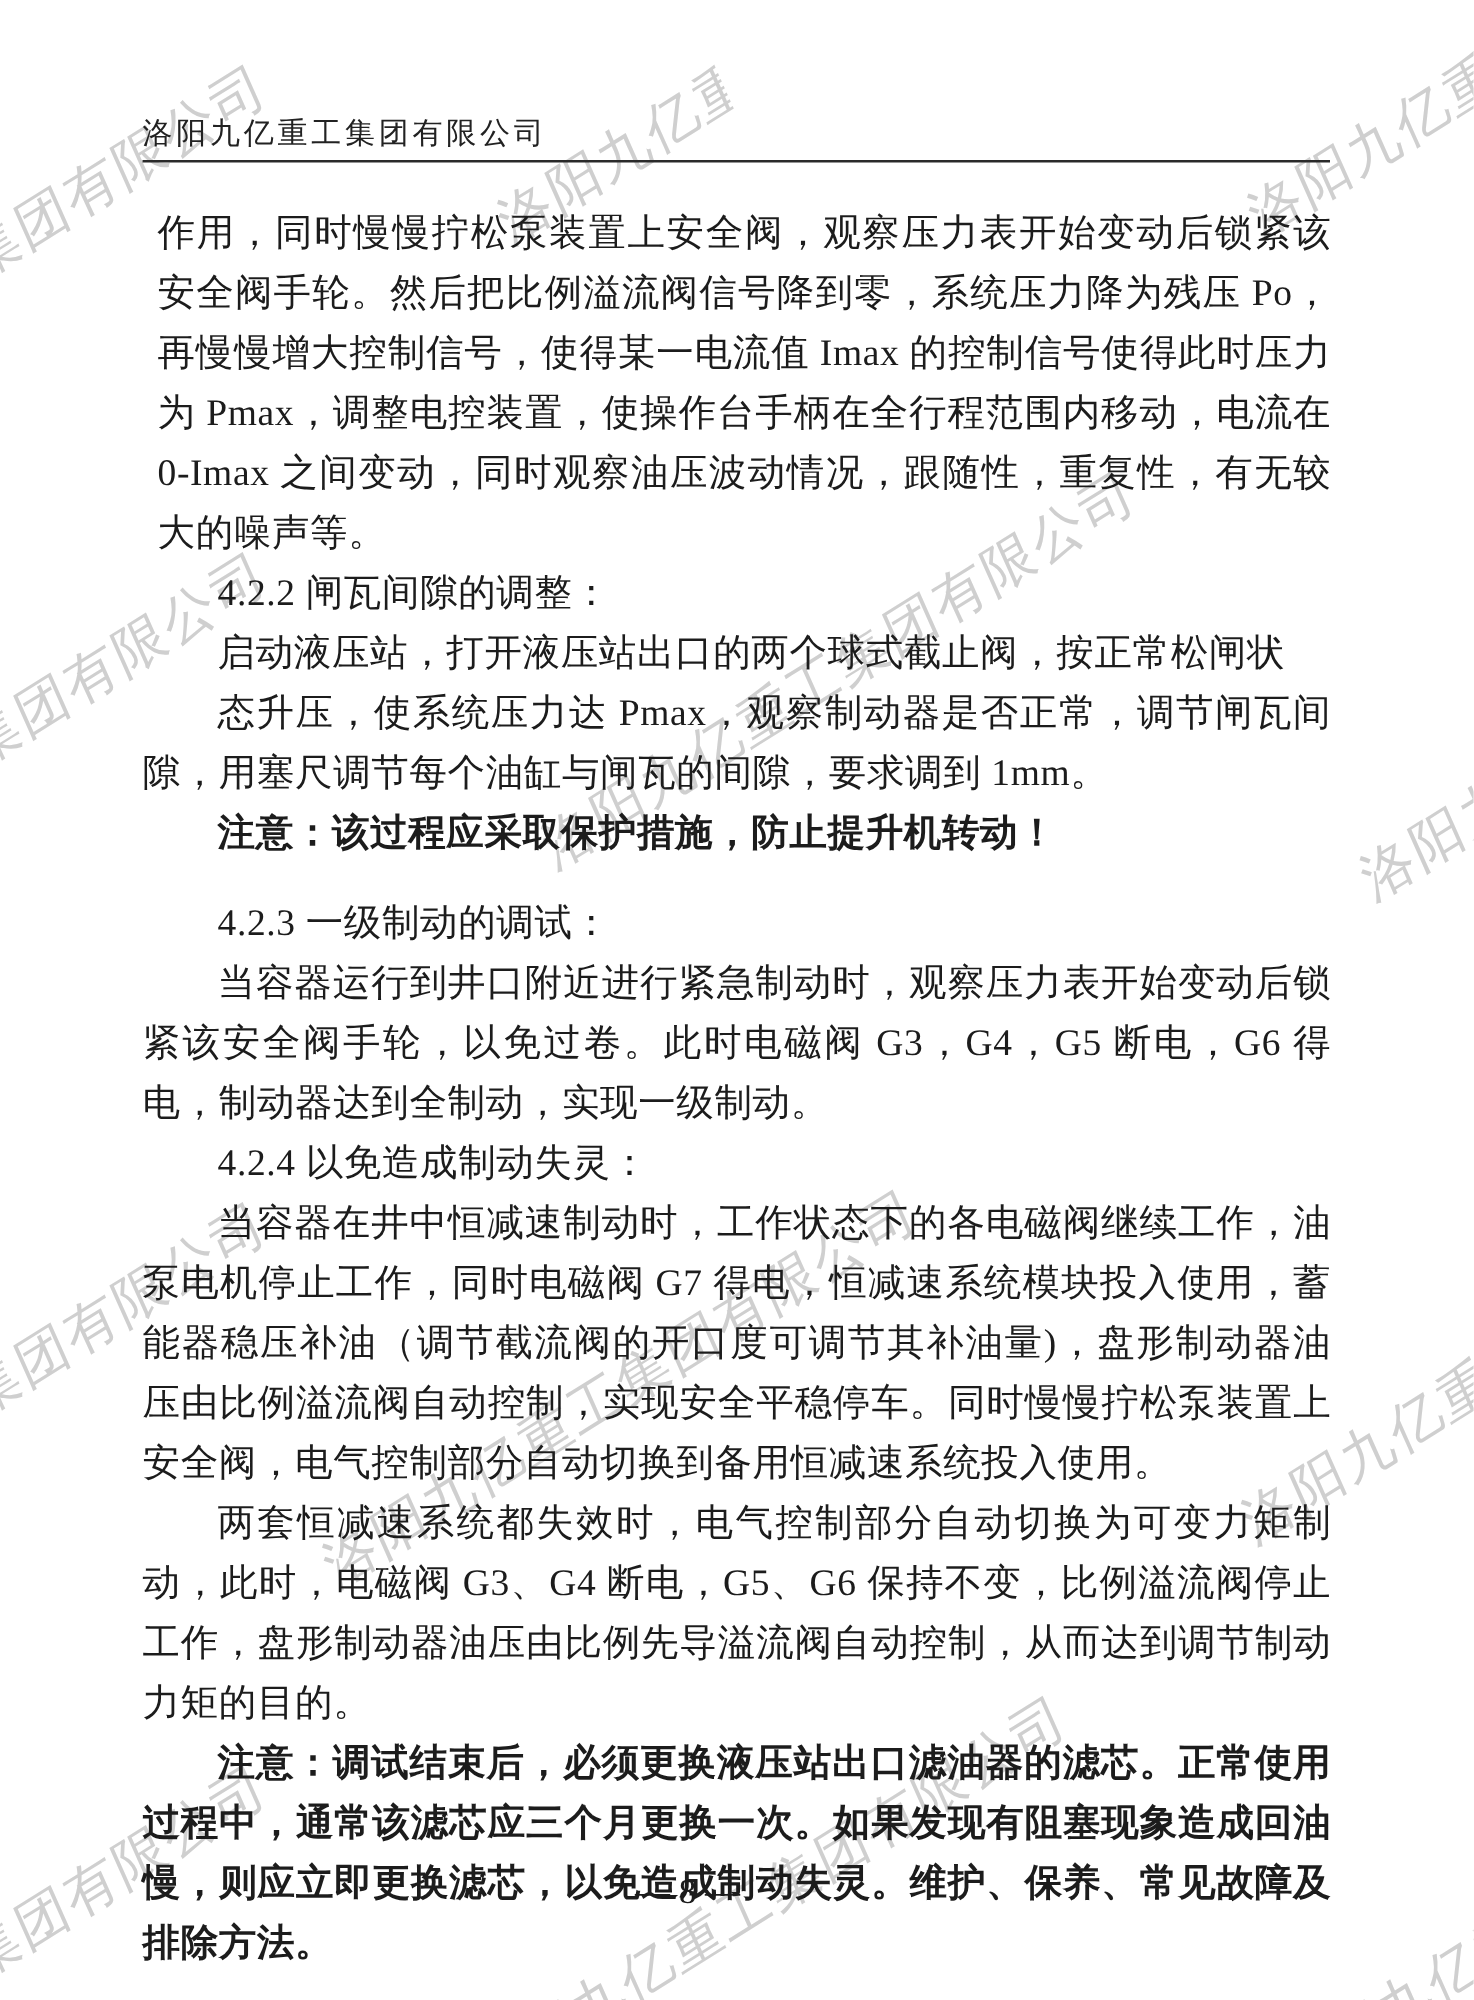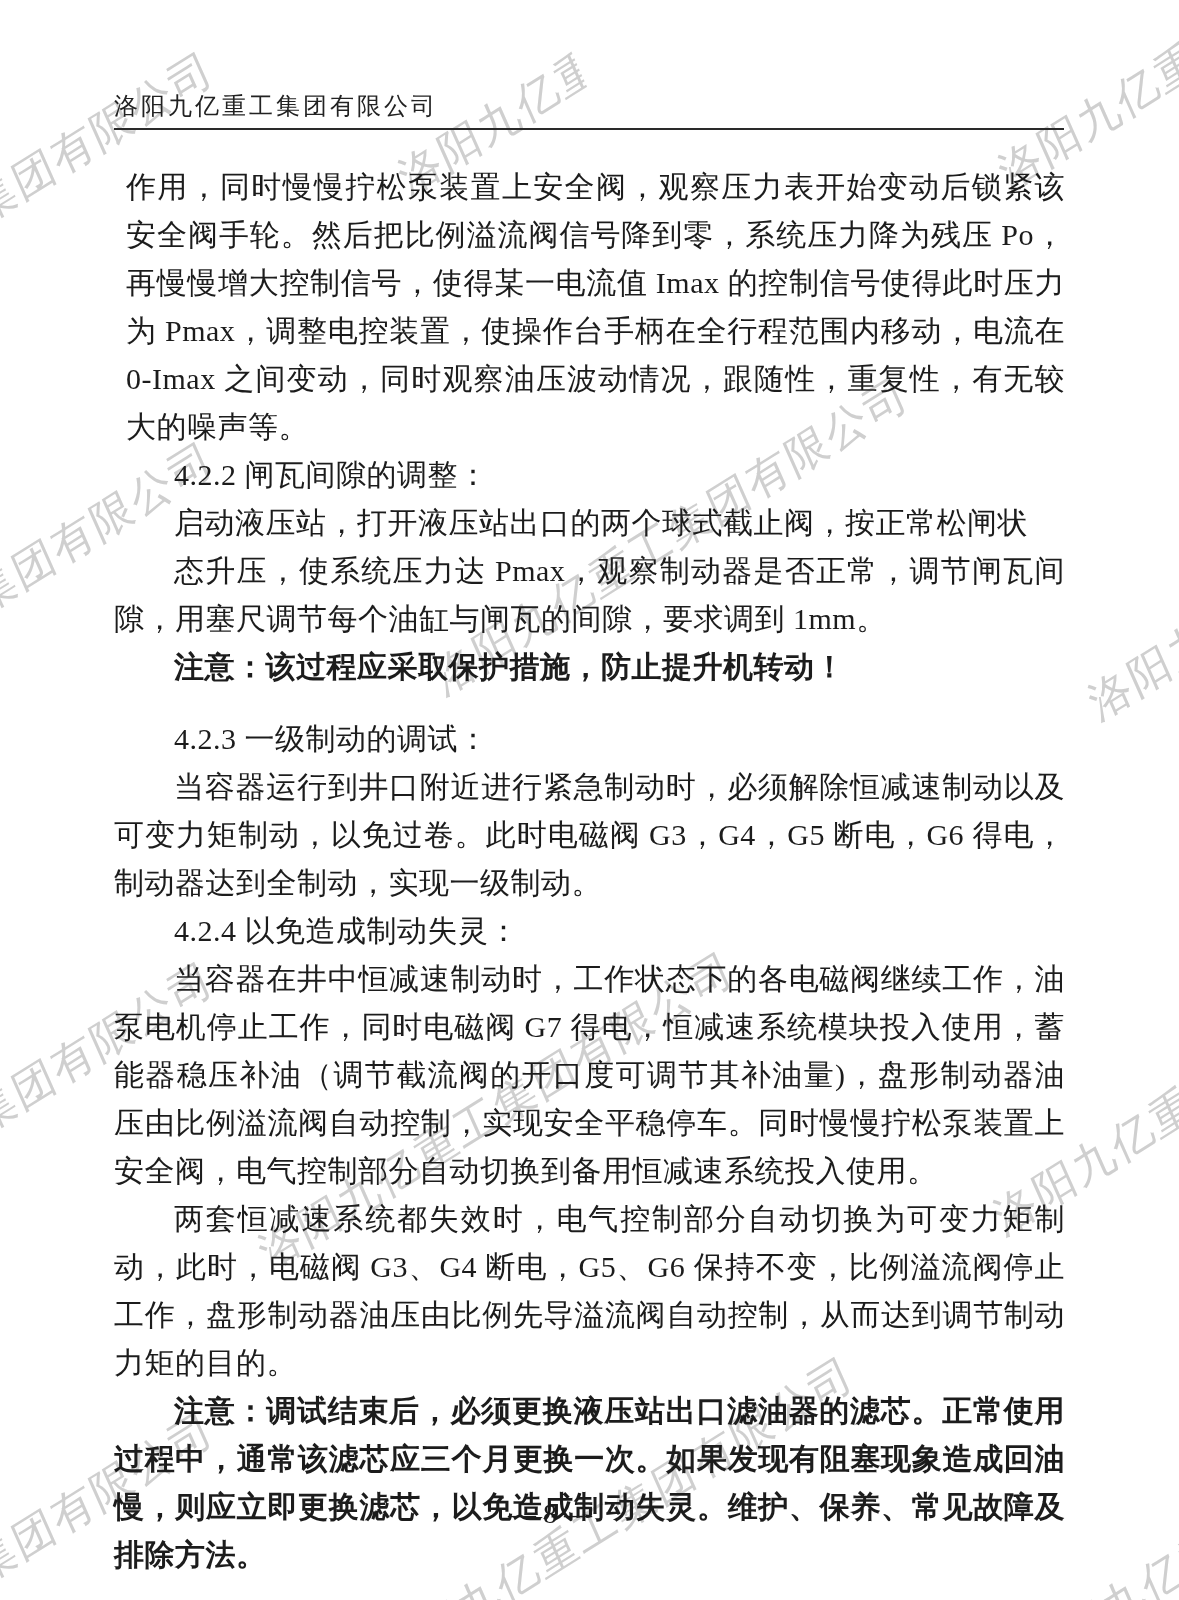--- a/index.html
+++ b/index.html
@@ -96,21 +96,21 @@
     <div class="header-rule"></div>
   </div>
 
   <div class="content">
     <p class="para noindent">作用，同时慢慢拧松泵装置上安全阀，观察压力表开始变动后锁紧该安全阀手轮。然后把比例溢流阀信号降到零，系统压力降为残压 Po，再慢慢增大控制信号，使得某一电流值 Imax 的控制信号使得此时压力为 Pmax，调整电控装置，使操作台手柄在全行程范围内移动，电流在 0-Imax 之间变动，同时观察油压波动情况，跟随性，重复性，有无较大的噪声等。</p>
     <p class="para">4.2.2 闸瓦间隙的调整：</p>
     <p class="para">启动液压站，打开液压站出口的两个球式截止阀，按正常松闸状</p>
     <p class="para">态升压，使系统压力达 Pmax，观察制动器是否正常，调节闸瓦间隙，用塞尺调节每个油缸与闸瓦的间隙，要求调到 1mm。</p>
     <p class="para note">注意：该过程应采取保护措施，防止提升机转动！</p>
     <p class="para gap-top">4.2.3 一级制动的调试：</p>
-    <p class="para">当容器运行到井口附近进行紧急制动时，必须解除恒减速制动以及可变力矩制动，以免过卷。此时电磁阀 G3，G4，G5 断电，G6 得电，制动器达到全制动，实现一级制动。</p>
+    <p class="para">当容器运行到井口附近进行紧急制动时，观察压力表开始变动后锁紧该安全阀手轮，以免过卷。此时电磁阀 G3，G4，G5 断电，G6 得电，制动器达到全制动，实现一级制动。</p>
     <p class="para">4.2.4 以免造成制动失灵：</p>
     <p class="para">当容器在井中恒减速制动时，工作状态下的各电磁阀继续工作，油泵电机停止工作，同时电磁阀 G7 得电，恒减速系统模块投入使用，蓄能器稳压补油（调节截流阀的开口度可调节其补油量)，盘形制动器油压由比例溢流阀自动控制，实现安全平稳停车。同时慢慢拧松泵装置上安全阀，电气控制部分自动切换到备用恒减速系统投入使用。</p>
     <p class="para">两套恒减速系统都失效时，电气控制部分自动切换为可变力矩制动，此时，电磁阀 G3、G4 断电，G5、G6 保持不变，比例溢流阀停止工作，盘形制动器油压由比例先导溢流阀自动控制，从而达到调节制动力矩的目的。</p>
     <p class="para note">注意：调试结束后，必须更换液压站出口滤油器的滤芯。正常使用过程中，通常该滤芯应三个月更换一次。如果发现有阻塞现象造成回油慢，则应立即更换滤芯，以免造成制动失灵。维护、保养、常见故障及排除方法。</p>
   </div>
 
   <div class="footer">— 8 —</div>
 
 </div>
 

